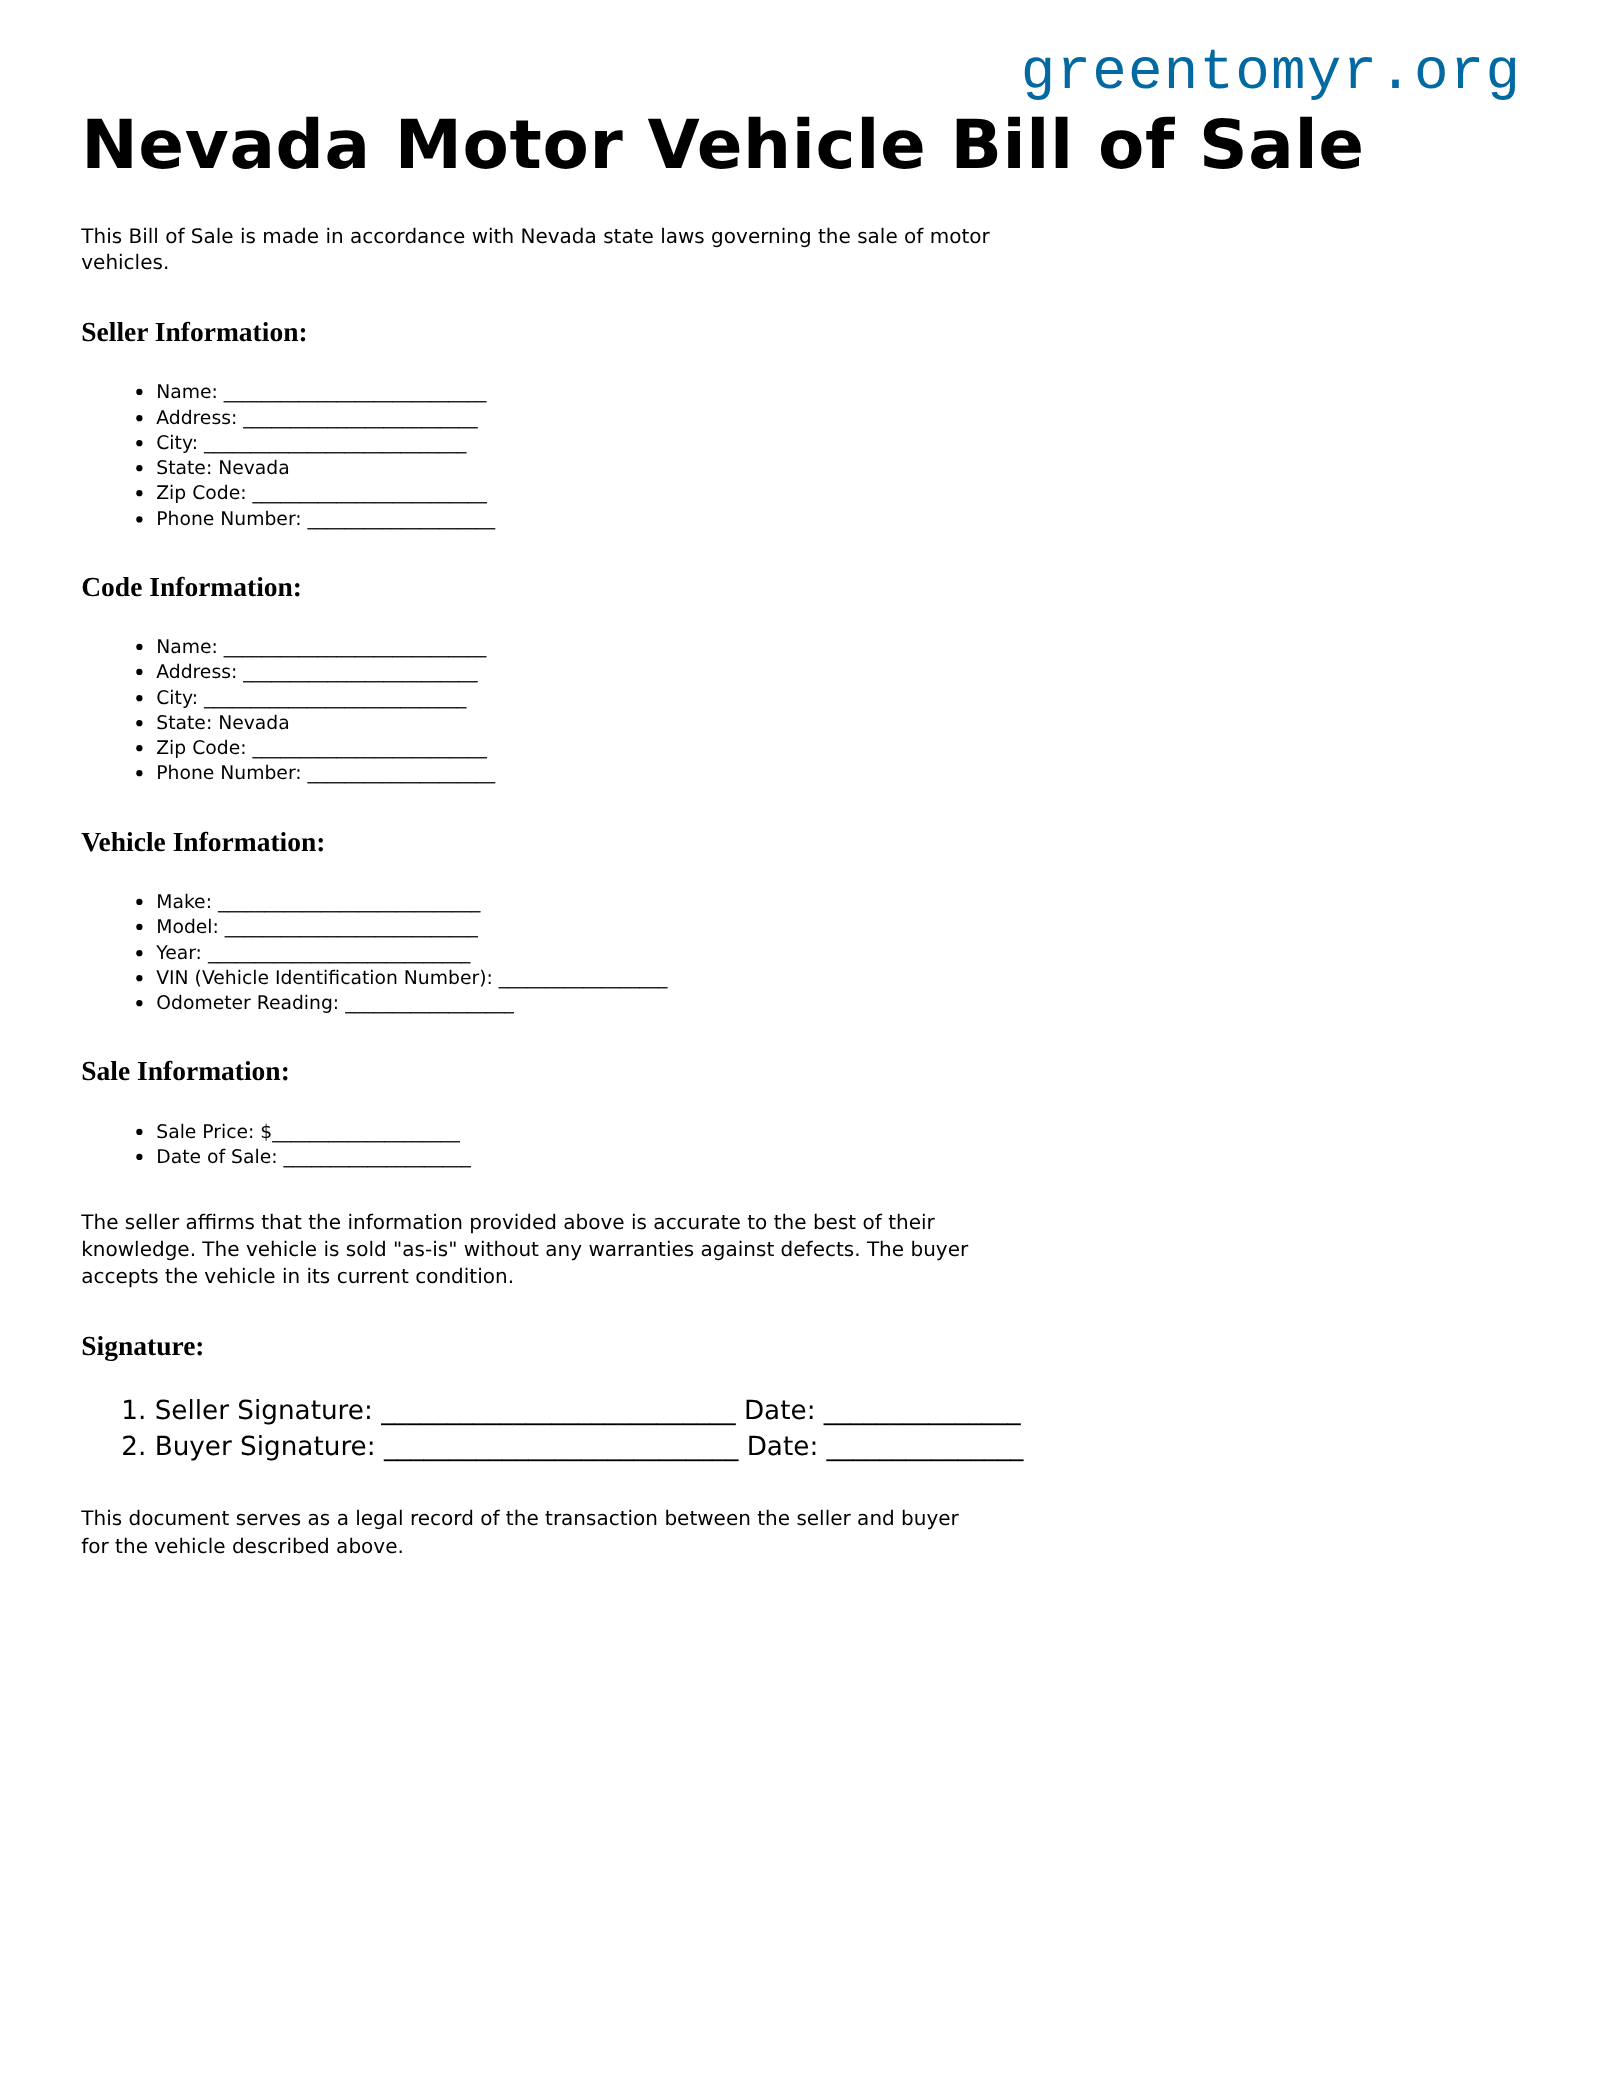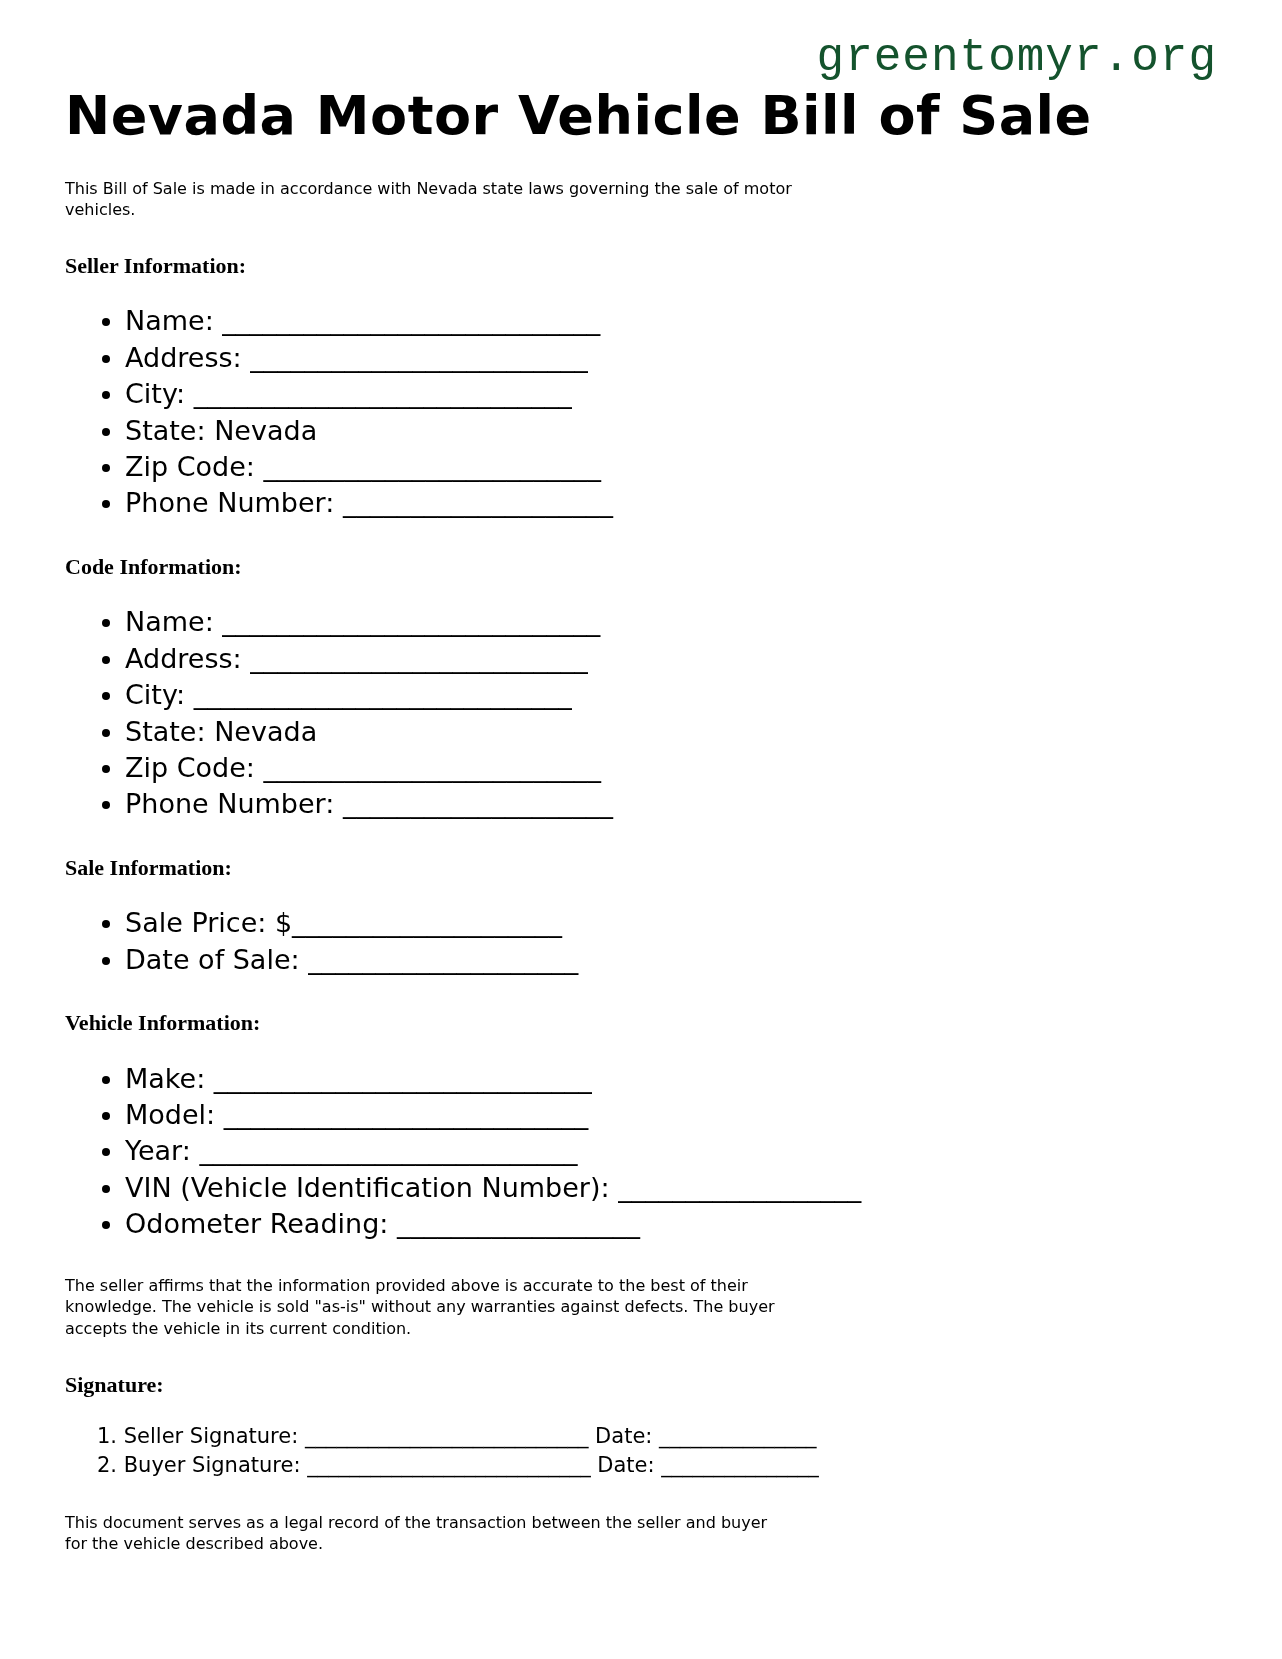--- a/index.html
+++ b/index.html
@@ -14,21 +14,21 @@
     width: 1282px;
     min-height: 1659px;
     padding: 34px 65px 40px 65px;
     background: #ffffff;
   }
   .watermark {
     text-align: right;
     font-family: "Liberation Mono", monospace;
     font-size: 46px;
     line-height: 1.05;
-    color: #14532d;
+    color: #0369a1;
     letter-spacing: 1px;
   }
   h1.doc-title {
     font-size: 54px;
     font-weight: bold;
     margin: 4px 0 32px 0;
     line-height: 1.1;
     letter-spacing: 0.5px;
   }
   p.para {
@@ -40,21 +40,21 @@
   h3.section-heading {
     font-size: 22px;
     font-weight: bold;
     margin: 32px 0 24px 0;
     line-height: 1.2;
     font-family: Liberation Serif, serif;
   }
   ul.field-list {
     margin: 0 0 32px 0;
     padding-left: 60px;
-    font-size: 27px;
+    font-size: 15px;
     line-height: 1.35;
     list-style-type: disc;
   }
   ul.field-list li { margin: 0; padding: 0; }
   .sig-list {
     margin: 0 0 32px 0;
     padding-left: 32px;
     font-size: 21px;
     line-height: 1.38;
   }
@@ -91,35 +91,35 @@
       <li><span>Name:</span><span></span><span class="blank"> ____________________________</span></li>
       <li><span>Address:</span><span></span><span class="blank"> _________________________</span></li>
       <li><span>City:</span><span></span><span class="blank"> ____________________________</span></li>
       <li><span>State:</span><span> Nevada</span><span class="blank"></span></li>
       <li><span>Zip Code:</span><span></span><span class="blank"> _________________________</span></li>
       <li><span>Phone Number:</span><span></span><span class="blank"> ____________________</span></li>
     </ul>
   </div>
 
   <div>
-    <h3 class="section-heading">Sale Information:</h3>
-    <ul class="field-list">
-      <li><span>Sale Price: $</span><span></span><span class="blank">____________________</span></li>
-      <li><span>Date of Sale:</span><span></span><span class="blank"> ____________________</span></li>
-    </ul>
-  </div>
-
-  <div>
     <h3 class="section-heading">Vehicle Information:</h3>
     <ul class="field-list">
       <li><span>Make:</span><span></span><span class="blank"> ____________________________</span></li>
       <li><span>Model:</span><span></span><span class="blank"> ___________________________</span></li>
       <li><span>Year:</span><span></span><span class="blank"> ____________________________</span></li>
       <li><span>VIN (Vehicle Identification Number):</span><span></span><span class="blank"> __________________</span></li>
       <li><span>Odometer Reading:</span><span></span><span class="blank"> __________________</span></li>
+    </ul>
+  </div>
+
+  <div>
+    <h3 class="section-heading">Sale Information:</h3>
+    <ul class="field-list">
+      <li><span>Sale Price: $</span><span></span><span class="blank">____________________</span></li>
+      <li><span>Date of Sale:</span><span></span><span class="blank"> ____________________</span></li>
     </ul>
   </div>
 
   <p class="para">The seller affirms that the information provided above is accurate to the best of their
 knowledge. The vehicle is sold "as-is" without any warranties against defects. The buyer
 accepts the vehicle in its current condition.</p>
 
   <div>
     <h3 class="section-heading">Signature:</h3>
     <div class="sig-list">

